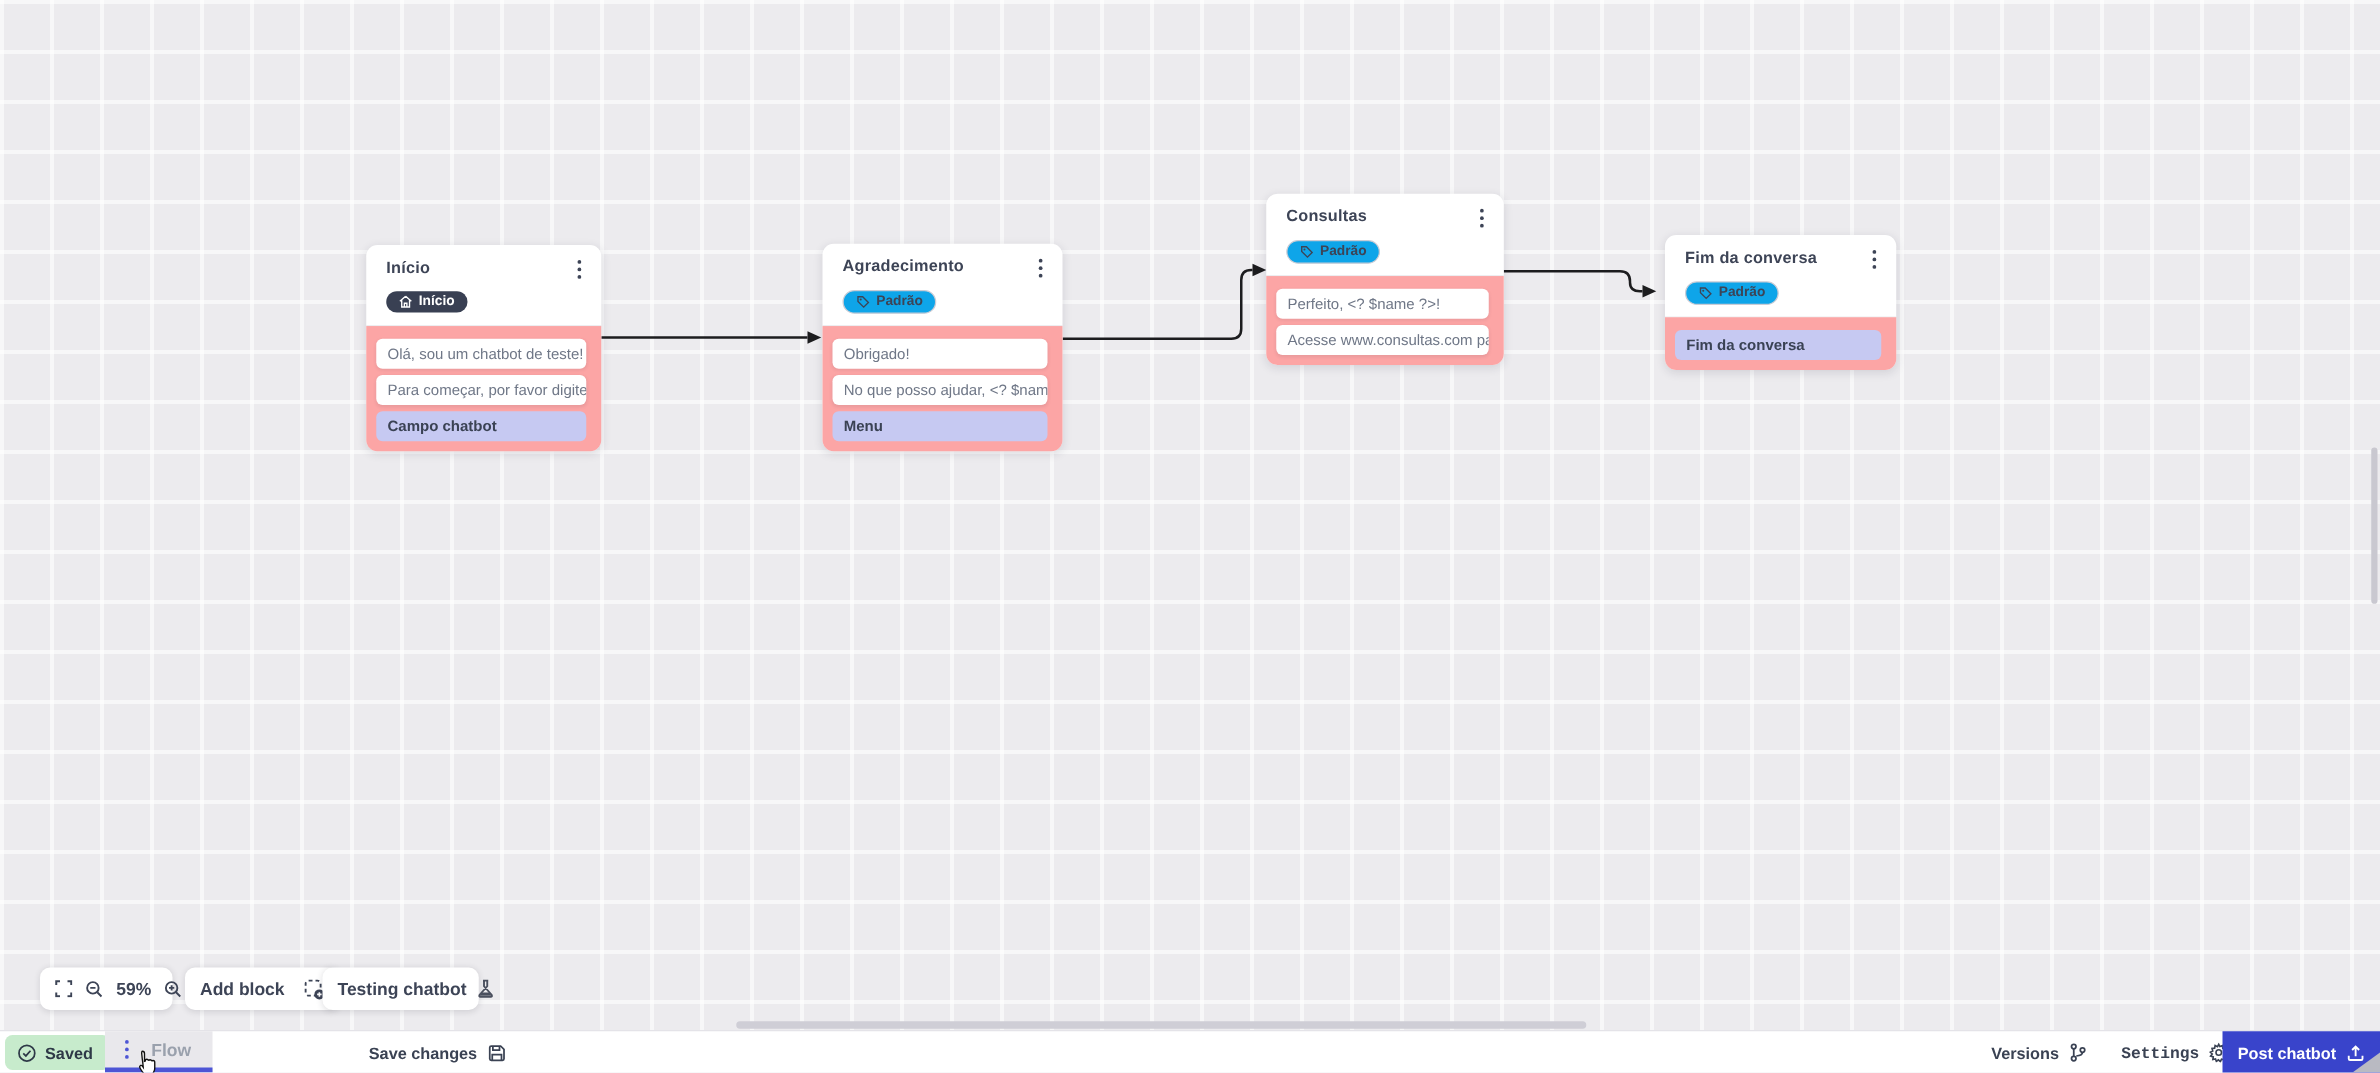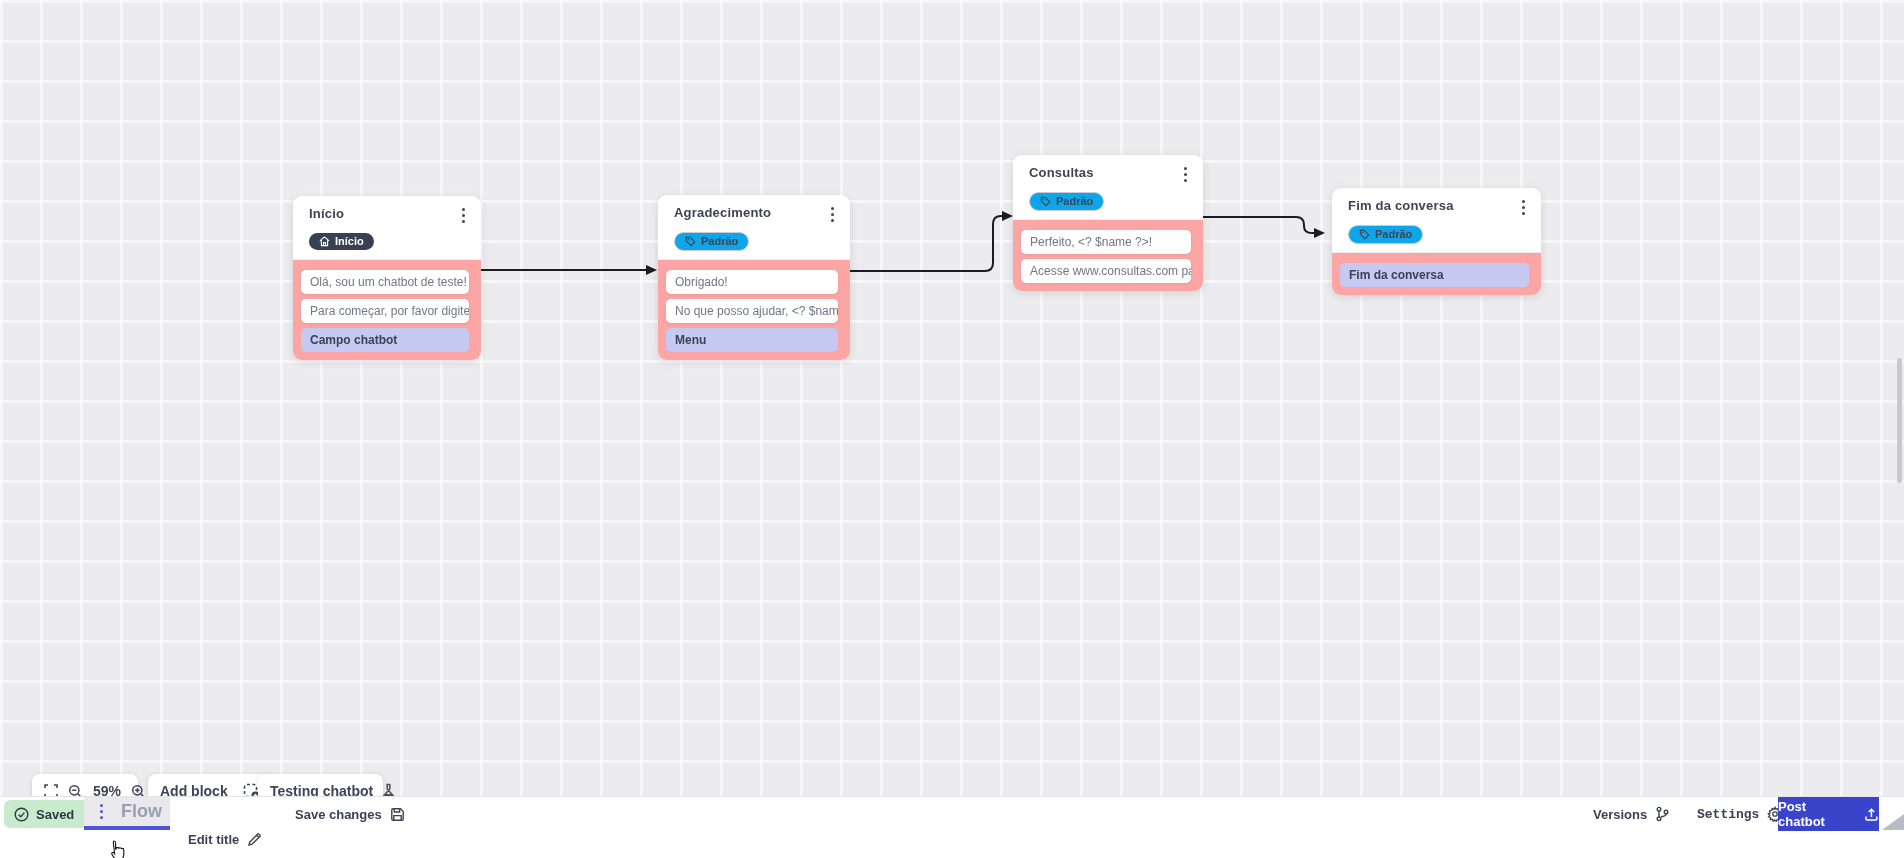--- a/index.html
+++ b/index.html
@@ -43,41 +43,41 @@
     box-shadow:0 1px 5px rgba(40,40,60,0.14);display:flex;align-items:center;gap:8px;
     padding:0 12px;box-sizing:border-box;font-size:14px;font-weight:700;color:#3d4456;
   }
   .tool-card .lbl{white-space:nowrap;}
   .icon-btn{display:flex;align-items:center;justify-content:center;cursor:pointer;}
   
   .hscroll{position:absolute;left:589px;top:817px;width:680px;height:6px;border-radius:3px;background:#cfced6;}
   .vscroll{position:absolute;left:1897px;top:358px;width:5px;height:125px;border-radius:3px;background:#c9c8d0;}
   
   .bottombar{
-    position:absolute;left:0;top:796px;width:1904px;height:34px;background:#fff;
+    position:absolute;left:0;top:824px;width:1904px;height:34px;background:#fff;
     border-top:1px solid #e4e3e8;box-sizing:border-box;
   }
   .saved-chip{
     position:absolute;left:4px;top:3px;height:28px;border-radius:6px;background:#c7ebcc;
     display:flex;align-items:center;gap:7px;padding:0 14px 0 10px;
     font-size:13px;font-weight:700;color:#2e3947;
   }
   .flow-tab{
     position:absolute;left:84px;top:0;width:86px;height:33px;background:#e9e8ec;
     border-bottom:4px solid #4d55d5;box-sizing:border-box;
     display:flex;align-items:center;gap:14px;padding-left:12px;cursor:pointer;
   }
-  .flow-tab .lbl{font-size:18px;font-weight:700;color:#9aa1ad;}
+  .flow-tab .lbl{font-size:14px;font-weight:700;color:#9aa1ad;}
   .kebab.blue i{background:#4d55d5;}
   .bar-btn{
     position:absolute;top:0;height:34px;display:flex;align-items:center;gap:8px;
     font-size:13px;font-weight:700;color:#3a4253;cursor:pointer;
   }
   .post-btn{
-    position:absolute;left:1778px;top:0;width:101px;height:34px;background:#3944cb;
+    position:absolute;left:1778px;top:0;width:126px;height:34px;background:#3944cb;
     display:flex;align-items:center;justify-content:center;gap:8px;
     font-size:13px;font-weight:700;color:#fff;cursor:pointer;
   }
   .corner-grip{
     position:absolute;right:0;bottom:0;width:0;height:0;
     border-left:22px solid transparent;border-bottom:16px solid #b9bac2;
   }
   .cursor{position:absolute;left:107px;top:839px;pointer-events:none;z-index:60;}
   svg{display:block;}
 </style>
@@ -165,21 +165,21 @@
           </svg>
         <span>Padrão</span>
       </span>
     </div>
     <div class="node-body">
       <div class="row message">Perfeito, &lt;? $name ?&gt;!</div>
       <div class="row message">Acesse www.consultas.com par...</div>
     </div>
   </div>
 
-  <div class="node" style="left:1332px;top:188px;width:209px;">
+  <div class="node" style="left:1332px;top:188px;width:185px;">
     <div class="node-header">
       <div class="node-title-row">
         <span class="node-title">Fim da conversa</span>
         <span class="kebab">
             <i></i>
             <i></i>
             <i></i>
           </span>
       </div>
       <span class="badge outline">

